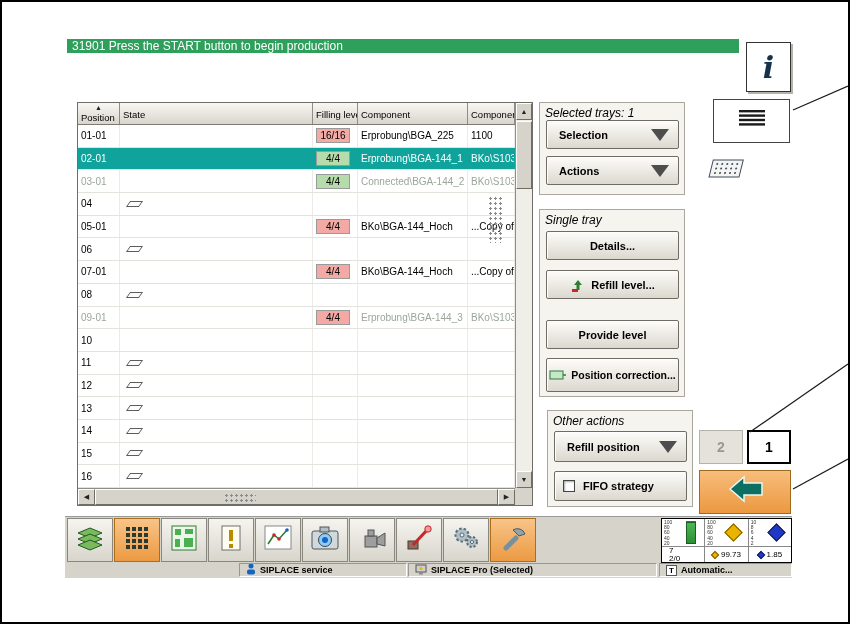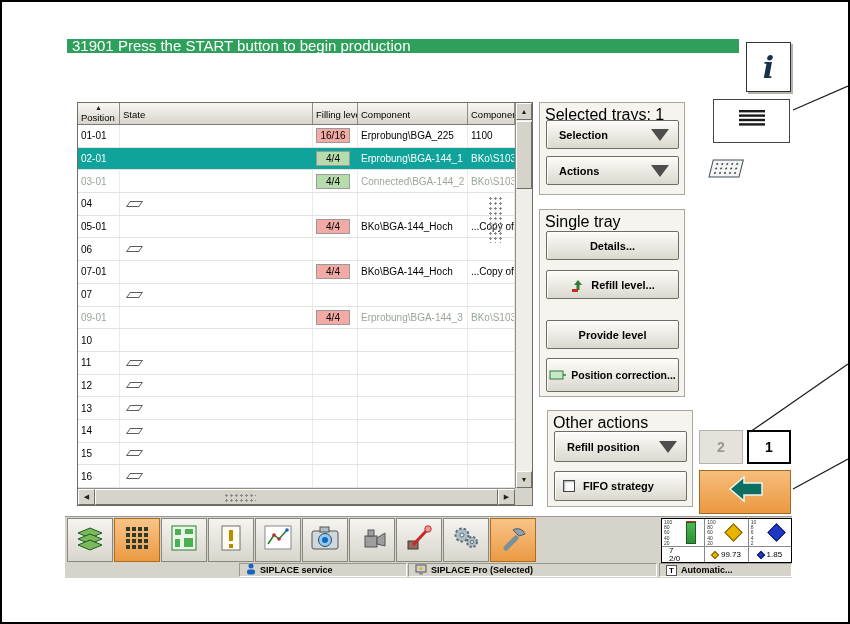--- a/index.html
+++ b/index.html
@@ -2,21 +2,21 @@
 <html><head>
 <meta charset="utf-8">
 <style>
   * { margin:0; padding:0; box-sizing:border-box; }
   html,body { background:#9a9a9a; }
   body { font-family:"Liberation Sans", sans-serif; }
   .page { position:relative; width:850px; height:624px; background:#fff; border:2px solid #000; overflow:hidden; }
 
   
   .msgbar { position:absolute; left:65px; top:37px; width:672px; height:14px; background:#2fa05c;
-            color:#fff; font-size:15px; line-height:14px; padding-left:5px; }
+            color:#fff; font-size:12px; line-height:14px; padding-left:5px; }
 
   
   .info-btn { position:absolute; left:744px; top:40px; width:45px; height:50px; background:#fff;
               border:1px solid #333; box-shadow:2px 2px 0 #b5b2aa; display:flex; align-items:center; justify-content:center;
               font-family:"DejaVu Serif", serif; font-style:italic; font-weight:bold; font-size:30px; color:#16324a; cursor:pointer; }
 
   
   .table { position:absolute; left:75px; top:100px; width:456px; height:404px; border:1px solid #6f6d66; background:#fff; }
   .thead { display:flex; height:22px; background:linear-gradient(#f8f7f3,#d8d5cc); border-bottom:1px solid #7c7a72; }
   .th { border-right:1px solid #8f8d85; font-size:9.5px; color:#000; padding:6px 3px 0 3px; position:relative; overflow:hidden; white-space:nowrap; cursor:pointer; }
@@ -53,21 +53,21 @@
   .scorner { position:absolute; right:0; bottom:0; width:17px; height:17px; background:#d6d3cb; }
   .grip { background-image:radial-gradient(#8a8a8a 1px, transparent 1.3px); background-size:5px 5px; }
   .hgrip { position:absolute; left:128px; top:3px; width:32px; height:10px; }
   .table-grip { position:absolute; left:486px; top:194px; width:15px; height:47px; }
 
   
   .group { position:absolute; left:537px; width:146px; border:1px solid #aaa79e; background:#f5f4ef; }
   .g1 { top:100px; height:93px; }
   .g2 { top:207px; height:188px; }
   .g3 { top:408px; height:97px;margin-left:8px; }
-  .gtitle { padding:3px 5px 0; font-size:16px; color:#000; }
+  .gtitle { padding:3px 5px 0; font-size:12px; color:#000;font-style:italic; }
   .pbtn { position:absolute; left:6px; width:133px; height:29px; background:linear-gradient(#fdfcf9,#dbd8cf);
           border:1px solid #6e6c64; border-radius:2px; box-shadow:inset 1px 1px 0 #fff;
           font-size:11px; font-weight:bold; color:#000; display:flex; align-items:center; justify-content:center; cursor:pointer; }
   .pbtn.drop { justify-content:flex-start; padding-left:12px; }
   .tri { position:absolute; right:9px; top:50%; transform:translateY(-50%); width:0; height:0;
          border-left:9px solid transparent; border-right:9px solid transparent; border-top:12px solid #4d4d4d; }
   .b-selection{top:17px} .b-actions{top:53px}
   .b-details{top:21px} .b-refill{top:60px} .b-provide{top:110px} .b-poscorr{top:148px; height:34px; font-size:10.5px;}
   .b-refillpos{top:20px; height:31px;} .b-fifo{top:60px; height:30px; justify-content:flex-start; padding-left:8px; font-weight:bold;}
   .cb { width:12px; height:12px; background:#fff; border:1px solid #444; box-shadow:inset 1px 1px 2px #aaa; margin-right:8px; }
@@ -208,21 +208,21 @@
     <div class="cell-pos c-pos">07-01</div>
     <div class="cell-state c-state"></div>
     <div class="cell-fill c-fill">
             <span class="badge red">4/4</span>
           </div>
     <div class="cell-comp c-comp">BKo\BGA-144_Hoch</div>
     <div class="cell-comp2 c-comp2">...Copy of S1</div>
   </div>
 
   <div class="trow">
-    <div class="cell-pos c-pos">07</div>
+    <div class="cell-pos c-pos">08</div>
     <div class="cell-state c-state">
             <span class="tray-glyph"></span>
           </div>
     <div class="cell-fill c-fill"></div>
     <div class="cell-comp c-comp"></div>
     <div class="cell-comp2 c-comp2"></div>
   </div>
 
   <div class="trow dimmed">
     <div class="cell-pos c-pos">09-01</div>

